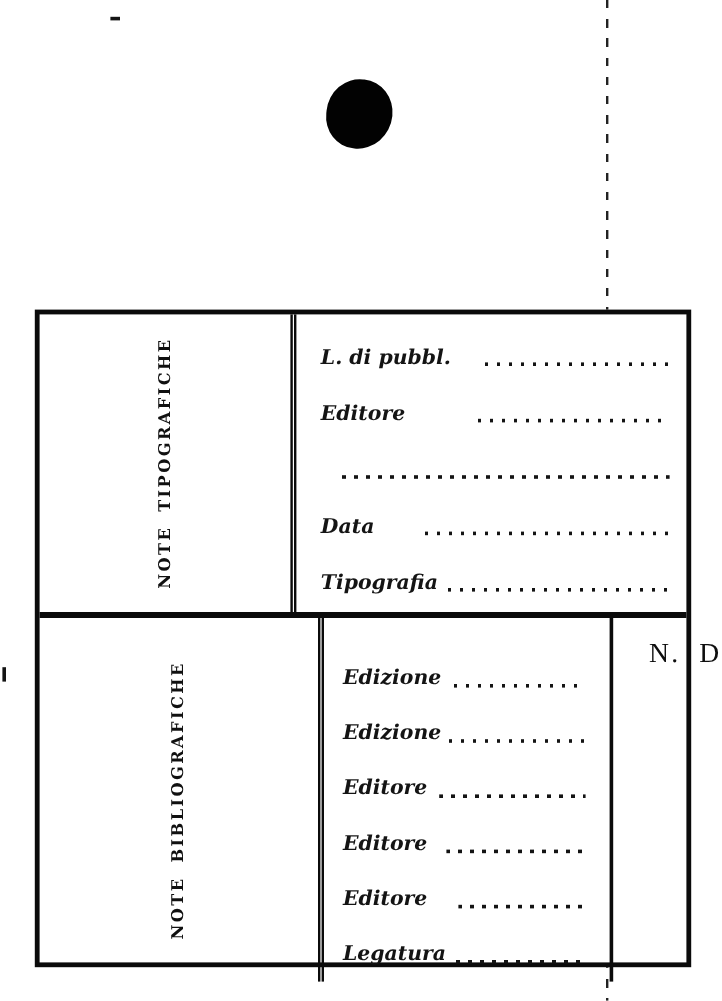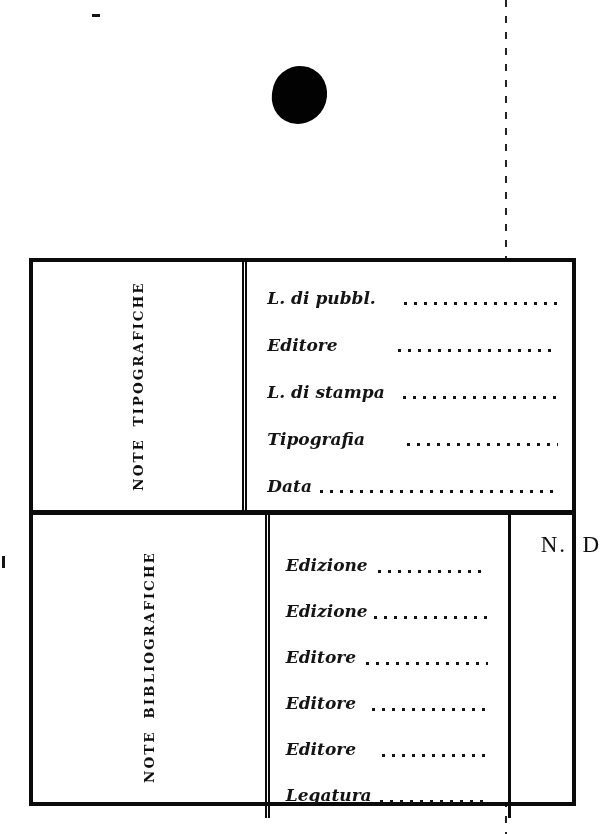--- a/index.html
+++ b/index.html
@@ -127,29 +127,28 @@
     <div class="fields fields-top">
       <div class="row">
         <span class="field-label">L. di pubbl.</span>
         <span class="leader"></span>
       </div>
       <div class="row">
         <span class="field-label">Editore</span>
         <span class="leader"></span>
       </div>
       <div class="row">
-        <span class="field-label">L. di stampa</span>
+        <span class="leader"></span>
+      </div>
+      <div class="row">
+        <span class="field-label">Data</span>
         <span class="leader"></span>
       </div>
       <div class="row">
         <span class="field-label">Tipografia</span>
-        <span class="leader"></span>
-      </div>
-      <div class="row">
-        <span class="field-label">Data</span>
         <span class="leader"></span>
       </div>
     </div>
   </div>
 
   <div class="section section-bottom">
     <div class="side-col">
       <span class="side-label">NOTE BIBLIOGRAFICHE</span>
     </div>
 

